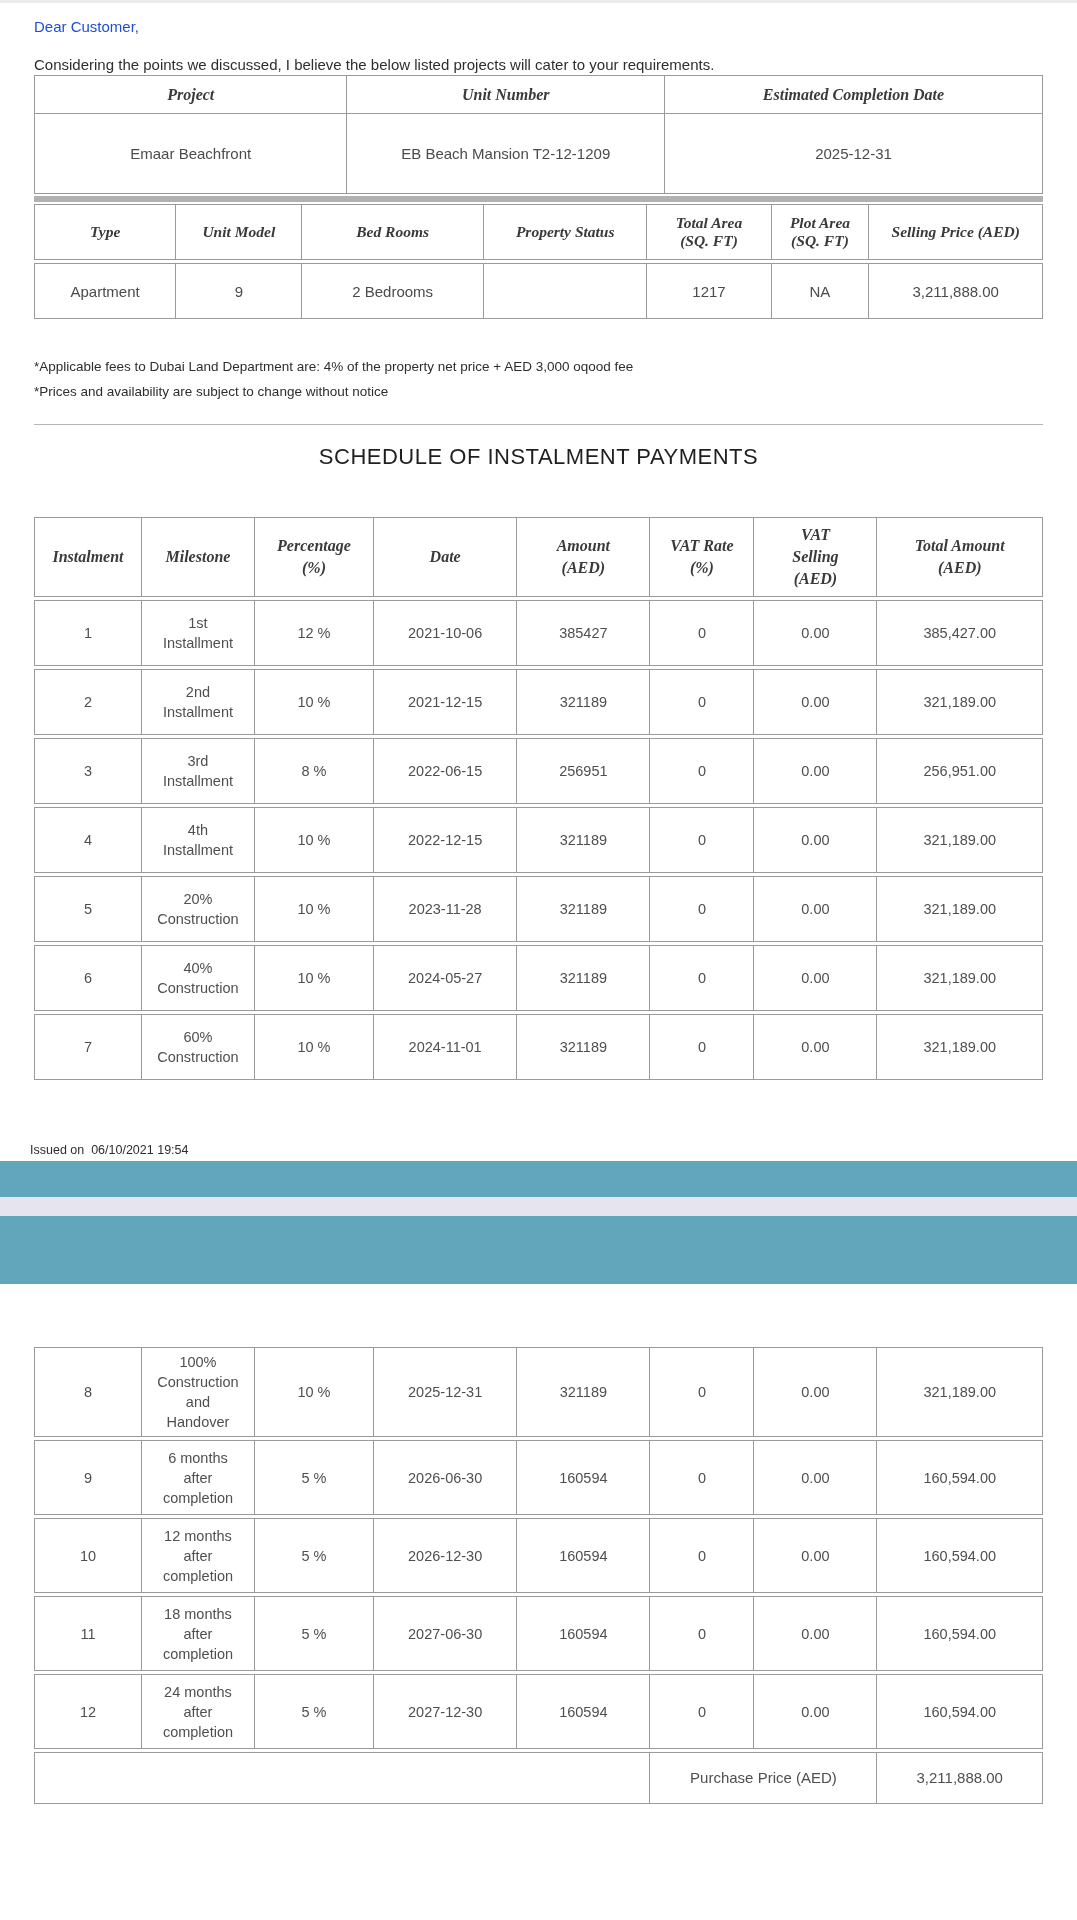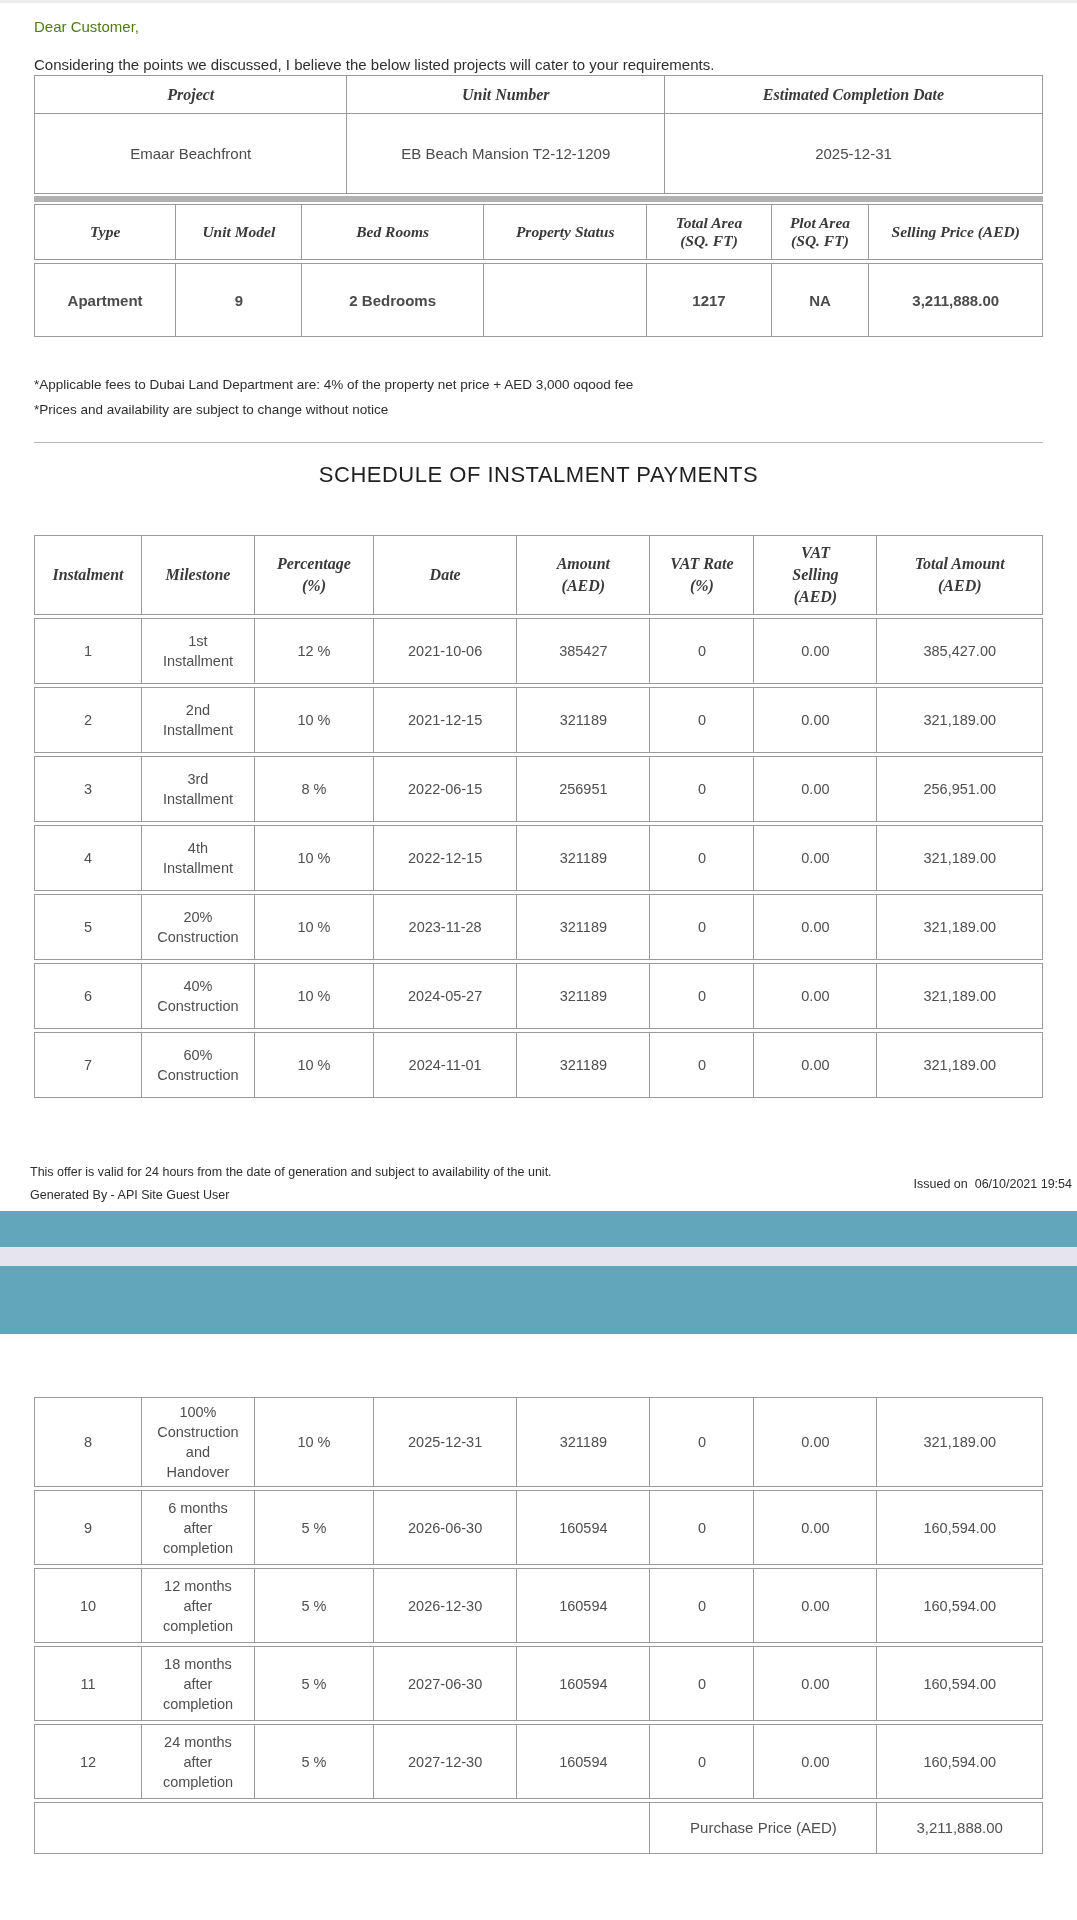--- a/index.html
+++ b/index.html
@@ -7,21 +7,21 @@
   body {
     width: 1077px;
     min-height: 1920px;
     position: relative;
     font-family: "Liberation Sans", "DejaVu Sans", sans-serif;
     color: #3c3c3c;
   }
   .top-strip { height: 3px; background: #ececec; }
 
   .content { padding: 15px 34px 0 34px; }
-  .greeting { font-size: 15px; color: #4d7c0f; margin-bottom: 21px; }
+  .greeting { font-size: 15px; color: #1d4ed8; margin-bottom: 21px; }
   .intro { font-size: 15px; color: #2e2e2e; margin-bottom: 2px; }
 
   table { width: 100%; table-layout: fixed; }
   th, td {
     text-align: center;
     vertical-align: middle;
     white-space: pre-line;
     padding: 4px 6px;
     overflow: hidden;
   }
@@ -46,21 +46,21 @@
   
   .spaced { border-collapse: separate; border-spacing: 0 3px; }
   .spaced th, .spaced td {
     border-top: 1px solid #9a9a9a;
     border-bottom: 1px solid #9a9a9a;
     border-left: 1px solid #9a9a9a;
   }
   .spaced th:last-child, .spaced td:last-child { border-right: 1px solid #9a9a9a; }
   .unit-table { margin-top: -3px; }
   .unit-table th { height: 56px; font-size: 15.5px; }
-  .unit-table td { height: 74px; font-weight: bold; }
+  .unit-table td { height: 56px; }
 
   .notes { margin-top: 32px; }
   .note-line { font-size: 13.5px; line-height: 25px; color: #2d2d2d; }
 
   .hr-line { height: 1px; background: #b5b5b5; margin-top: 20px; }
 
   .schedule-title {
     margin-top: 19px;
     text-align: center;
     font-size: 22px;
@@ -278,24 +278,20 @@
         <td>321189</td>
         <td>0</td>
         <td>0.00</td>
         <td>321,189.00</td>
       </tr>
     </tbody>
   </table>
 </div>
 
 <div class="doc-footer">
-  <div class="doc-footer-left">
-    <div>This offer is valid for 24 hours from the date of generation and subject to availability of the unit.</div>
-    <div>Generated By - API Site Guest User</div>
-  </div>
   <div class="doc-footer-right">Issued on  06/10/2021 19:54</div>
 </div>
 
 <div class="band band-teal-1" style="background-color:#61a6bb"></div>
 <div class="band band-light" style="background-color:#e5e4ef"></div>
 <div class="band band-teal-2" style="background-color:#61a6bb"></div>
 
 <div class="content2">
   <table class="spaced schedule-table schedule-p2">
     <colgroup>

